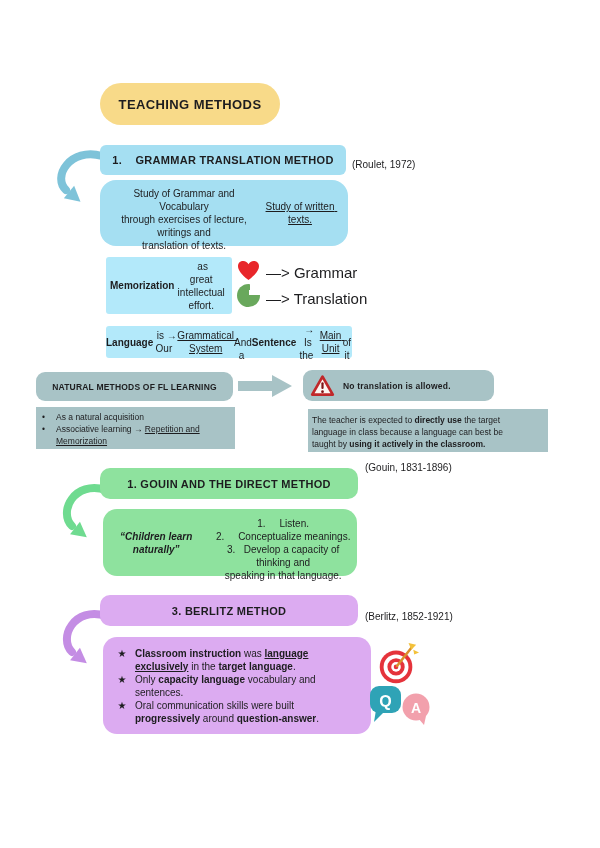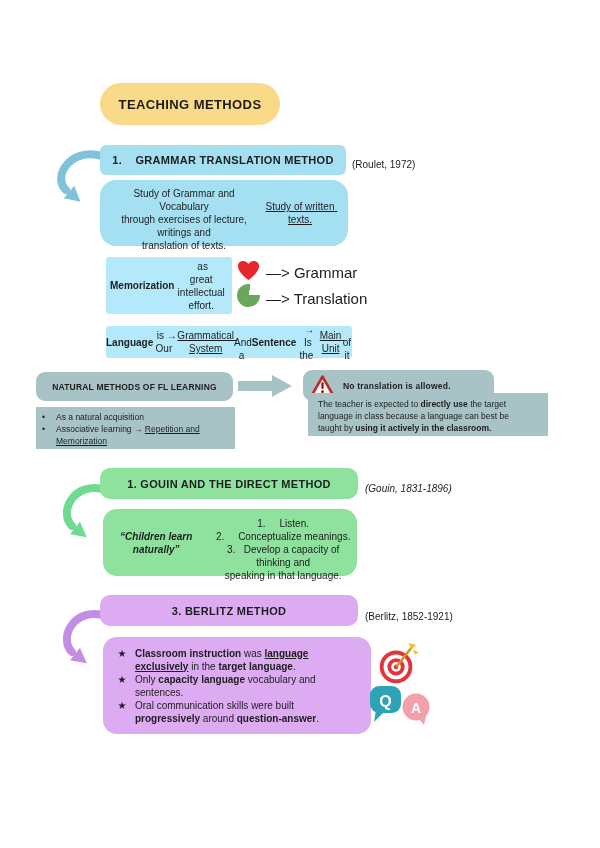--- a/index.html
+++ b/index.html
@@ -30,21 +30,21 @@
   .lang-box{left:106px;top:326px;width:246px;height:32px;border-radius:3px;
     background:var(--blue2,#b3e9fa);font-size:10px;line-height:13px;}
 
   .legend-label{font-size:15px;}
 
   .gray-hdr{background:var(--gray,#a8c3c6);border-radius:9px;font-weight:bold;font-size:8.5px;letter-spacing:.2px;}
   .nat-hdr{left:36px;top:372px;width:197px;height:29px;}
   .warn-hdr{left:303px;top:370px;width:191px;height:31px;justify-content:flex-start;padding:0 6px;text-align:left;}
   .gray-box{background:var(--gray,#a8c3c6);font-size:8.5px;line-height:12px;box-sizing:border-box;}
   .nat-bullets{left:36px;top:407px;width:199px;height:42px;padding:4px 6px;}
-  .warn-body{left:308px;top:393px;width:240px;height:43px;padding:5px 10px;}
+  .warn-body{left:308px;top:409px;width:240px;height:43px;padding:5px 4px;}
 
   .green-content{left:103px;top:509px;width:254px;height:67px;border-radius:14px;
     background:var(--green,#8ee29e);font-size:10px;line-height:13px;}
   .purple-content{left:103px;top:637px;width:254px;height:85px;border-radius:14px;
     background:var(--purple,#dcabf1);font-size:10px;line-height:13px;padding:6px 8px 6px 6px;
     display:flex;flex-direction:column;justify-content:center;}
 
   .brow{display:flex;align-items:flex-start;}
   .bglyph{flex:0 0 14px;text-align:left;}
   .star-glyph{flex:0 0 26px;text-align:center;font-size:10px;}
@@ -126,21 +126,21 @@
 taught by </span><span style="font-weight: bold;">using it actively in the classroom.</span></div>
 
   <svg class="abs" style="left:58px;top:480px;" width="50" height="62" viewBox="0 0 50 62">
     <path d="M 48 10 C 16 0, 0 32, 14 46" fill="none" stroke="var(--green-arrow,#6fdb90)" stroke-width="8" stroke-linecap="round"></path>
     <polygon points="0,-8 15,0 0,8" transform="translate(17,48) rotate(38)" fill="var(--green-arrow,#6fdb90)"></polygon>
   </svg>
 
   <div class="abs box hdr hdr-green">
     <span>1. GOUIN AND THE DIRECT METHOD</span>
   </div>
-  <div class="abs citation" style="left:365px;top:483px;font-style:italic;">(Gouin, 1831-1896)</div>
+  <div class="abs citation" style="left:365px;top:462px;">(Gouin, 1831-1896)</div>
 
   <div class="abs box green-content rich"><span style="font-weight: bold; font-style: italic;">“Children learn naturally”</span><span>
 1.     Listen.
 2.     Conceptualize meanings.
 3.   Develop a capacity of thinking and
 speaking in that language.</span></div>
 
   <svg class="abs" style="left:58px;top:606px;" width="50" height="62" viewBox="0 0 50 62">
     <path d="M 48 10 C 16 0, 0 32, 14 46" fill="none" stroke="var(--purple-arrow,#c48de4)" stroke-width="8" stroke-linecap="round"></path>
     <polygon points="0,-8 15,0 0,8" transform="translate(17,48) rotate(38)" fill="var(--purple-arrow,#c48de4)"></polygon>

